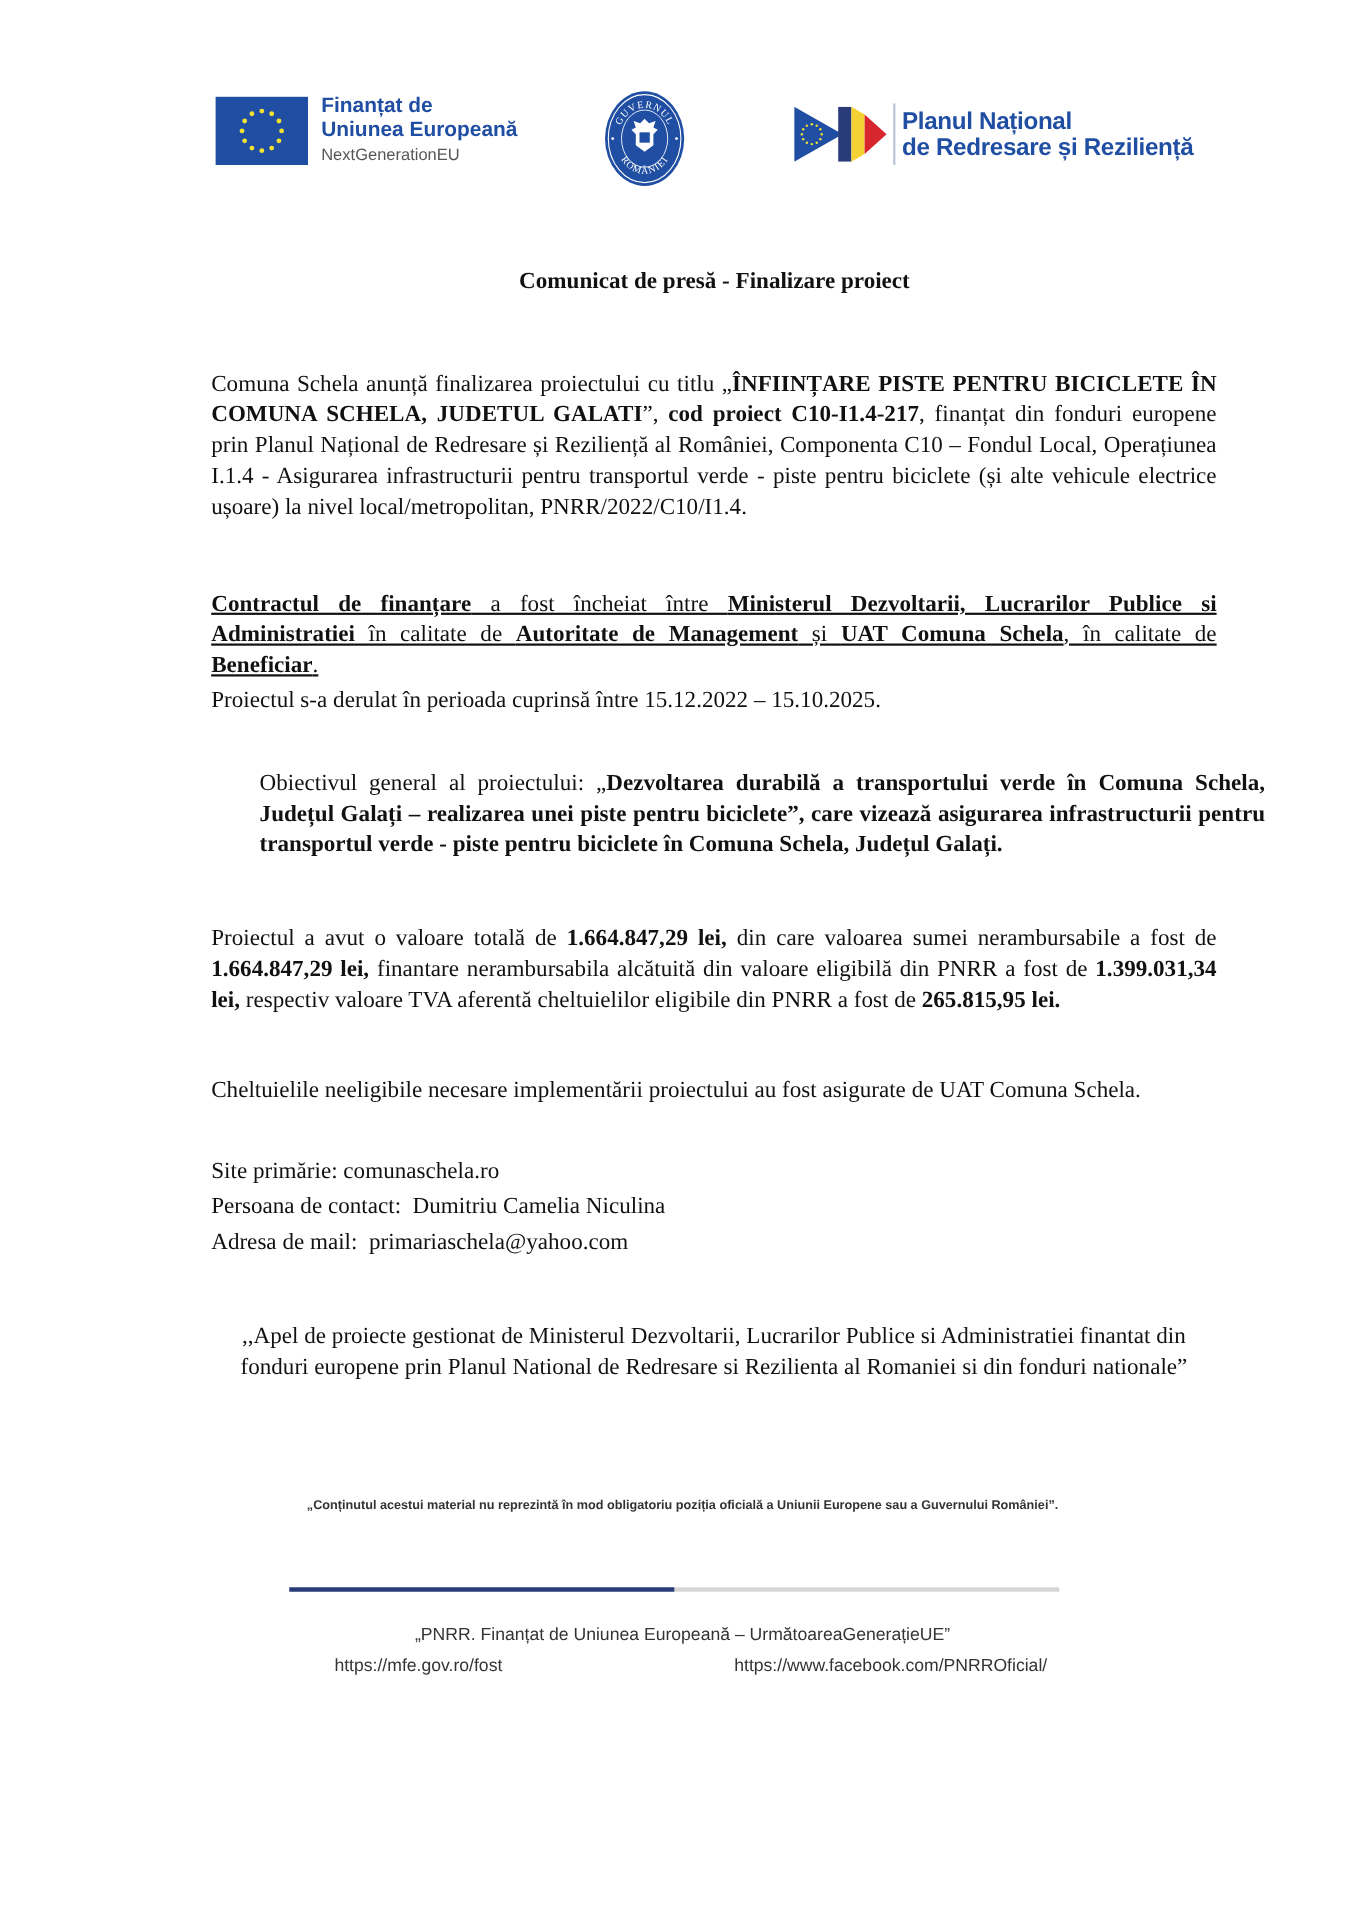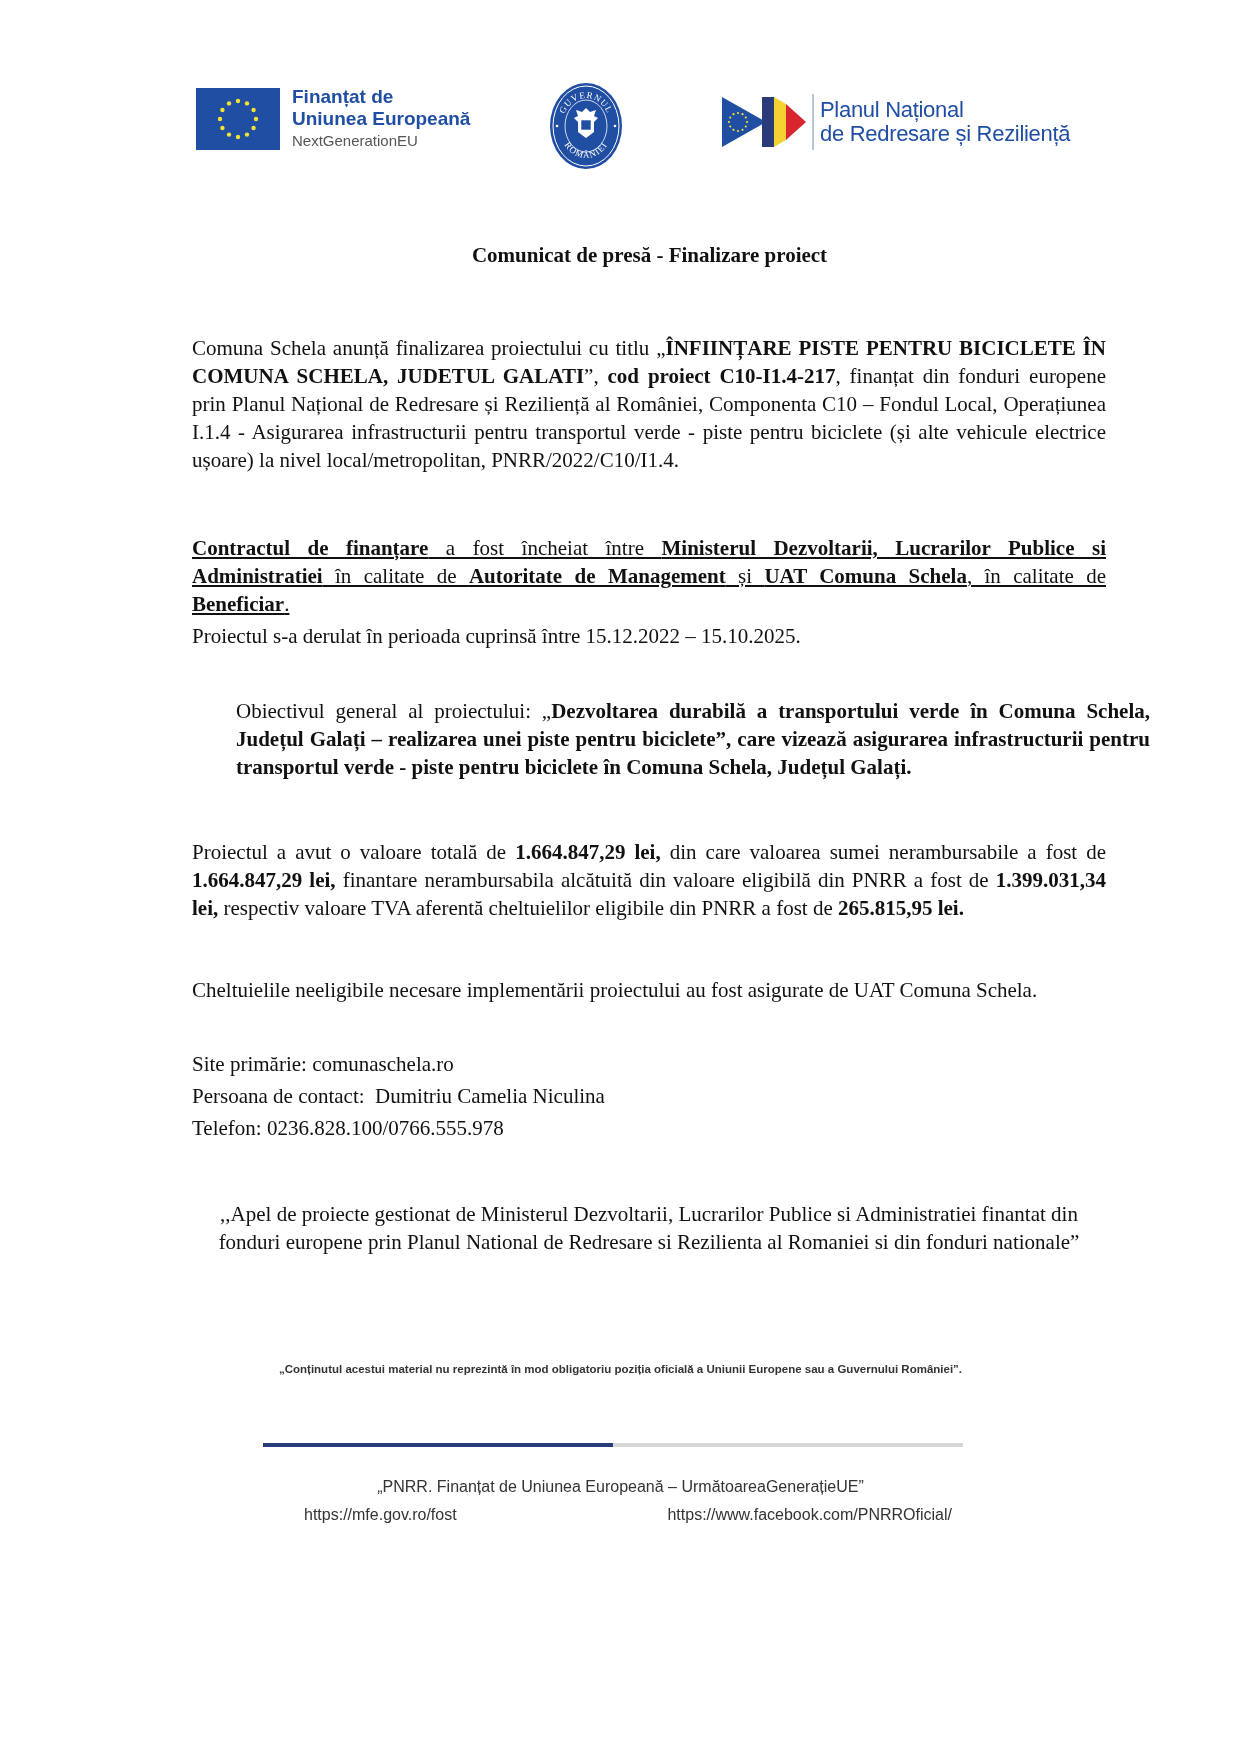--- a/index.html
+++ b/index.html
@@ -13,21 +13,21 @@
   .eu-flag { width: 84px; height: 62px; background: #1f4ea3; position: relative; }
   .eu-text { margin-left: 12px; margin-top: -2px; line-height: 1.15; }
   .eu-text .l1, .eu-text .l2 { color: #1f4ea3; font-weight: bold; font-size: 19px; }
   .eu-text .l3 { color: #555; font-size: 15px; margin-top: 2px; }
 
   .gov-logo { position: absolute; left: 549px; top: 0px; width: 74px; height: 88px; }
 
   .pnrr-logo { position: absolute; left: 722px; top: 12px; display: flex; align-items: center; }
   .pnrr-arrows { width: 86px; height: 50px; position: relative; }
   .pnrr-sep { width: 2px; height: 56px; background: #b9c4d6; margin: 0 6px 0 4px; }
-  .pnrr-text { color: #1f4ea3; font-size: 22px; line-height: 1.1; font-weight: normal; letter-spacing: -0.3px; }
+  .pnrr-text { color: #1f4ea3; font-size: 22px; line-height: 1.1; font-weight: bold; letter-spacing: -0.3px; }
 
   
   .title { position: absolute; top: 243px; left: 0; width: 1241px; text-align: center; font-weight: bold; font-size: 21px; }
 
   
   .col { position: absolute; left: 163px; width: 914px; font-size: 21px; line-height: 28px; text-align: justify; }
   .col p { margin: 0; }
   b { font-weight: bold; }
 
   .p1 { top: 334px; }
@@ -152,21 +152,21 @@
   <p><span>Proiectul a avut o valoare totală de </span><b>1.664.847,29 lei,</b><span> din care valoarea sumei nerambursabile a fost de </span><b>1.664.847,29 lei,</b><span> finantare nerambursabila alcătuită din valoare eligibilă din PNRR a fost de </span><b>1.399.031,34 lei,</b><span> respectiv valoare TVA aferentă cheltuielilor eligibile din PNRR a fost de </span><b>265.815,95 lei.</b></p>
 </div>
 
 <div class="col serif p6">
   <p>Cheltuielile neeligibile necesare implementării proiectului au fost asigurate de UAT Comuna Schela.</p>
 </div>
 
 <div class="col serif contact">
   <div><span>Site primărie:</span> <span>comunaschela.ro</span></div>
   <div><span>Persoana de contact:</span>&nbsp; <span>Dumitriu Camelia Niculina</span></div>
-  <div><span>Telefon:</span> <span>0236.828.100/0766.555.978</span></div>
+  <div><span>Adresa de mail:</span>&nbsp; <span>primariaschela@yahoo.com</span></div>
 </div>
 
 <div class="call serif">,,Apel de proiecte gestionat de Ministerul Dezvoltarii, Lucrarilor Publice si Administratiei finantat din fonduri europene prin Planul National de Redresare si Rezilienta al Romaniei si din fonduri nationale”</div>
 
 <div class="disclaimer sans">„Conținutul acestui material nu reprezintă în mod obligatoriu poziția oficială a Uniunii Europene sau a Guvernului României”.</div>
 <div class="footer-bar" style="background: rgb(214, 214, 214);">
   <div class="footer-bar-fill" id="footer-fill" style="width: 50%; background: rgb(42, 59, 122);"></div>
 </div>
 <div class="footer-slogan sans">„PNRR. Finanțat de Uniunea Europeană – UrmătoareaGenerațieUE”</div>
 <div class="footer-links sans">

